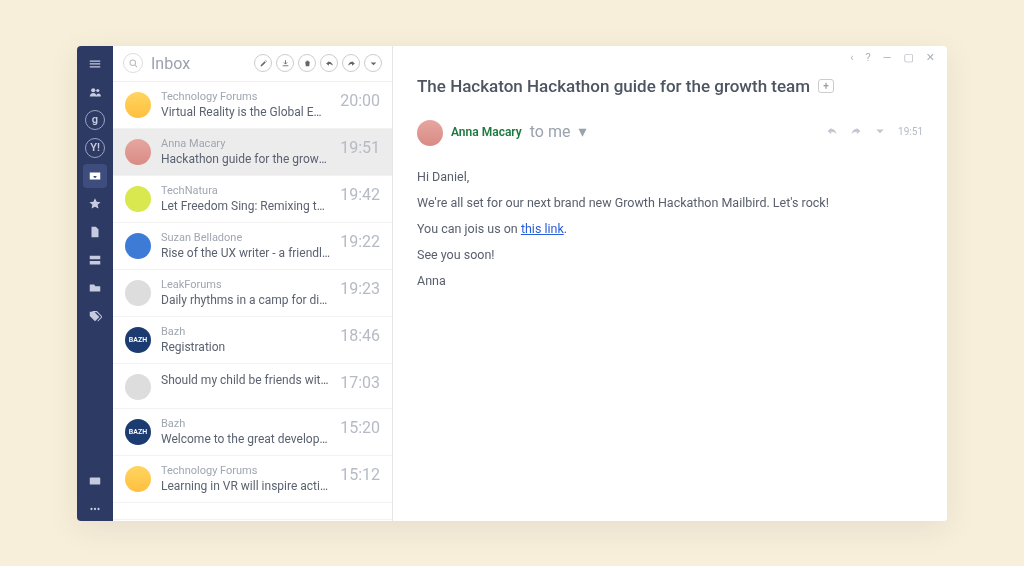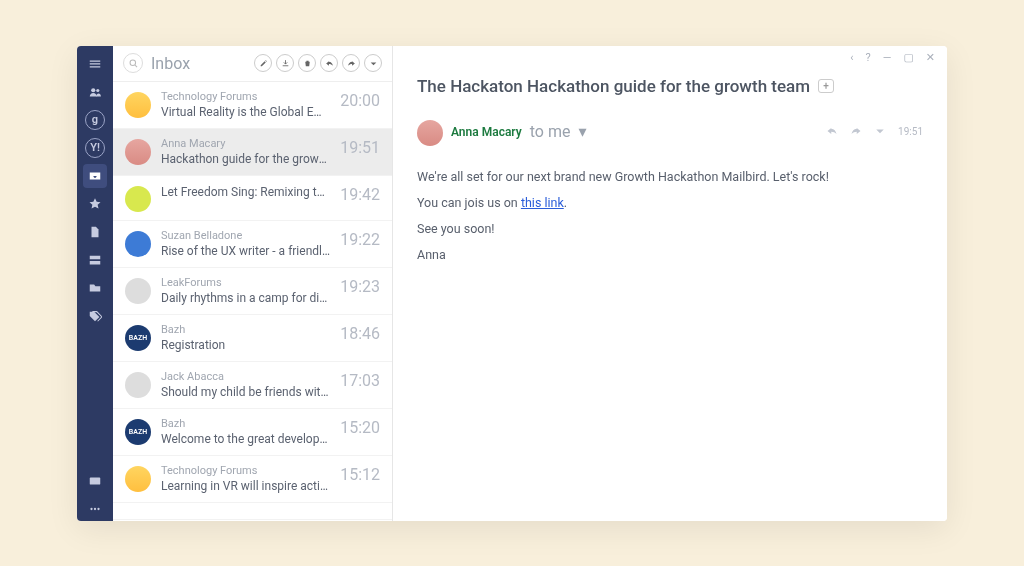--- a/index.html
+++ b/index.html
@@ -354,20 +354,21 @@
           <div class="avatar av-anna"></div>
           <div class="msg-main">
             <div class="sender">Anna Macary</div>
             <div class="subject">Hackathon guide for the growth team</div>
           </div>
           <div class="time">19:51</div>
         </div>
         <div class="msg">
           <div class="avatar av-lime"></div>
           <div class="msg-main">
+            <div class="sender">TechNatura</div>
             <div class="subject">Let Freedom Sing: Remixing the Declarati…</div>
           </div>
           <div class="time">19:42</div>
         </div>
         <div class="msg">
           <div class="avatar av-blue"></div>
           <div class="msg-main">
             <div class="sender">Suzan Belladone</div>
             <div class="subject">Rise of the UX writer - a friendly guide of…</div>
           </div>
@@ -385,21 +386,20 @@
           <div class="avatar av-bazh">BAZH</div>
           <div class="msg-main">
             <div class="sender">Bazh</div>
             <div class="subject">Registration</div>
           </div>
           <div class="time">18:46</div>
         </div>
         <div class="msg">
           <div class="avatar av-grey"></div>
           <div class="msg-main">
-            <div class="sender">Jack Abacca</div>
             <div class="subject">Should my child be friends with a robot…</div>
           </div>
           <div class="time">17:03</div>
         </div>
         <div class="msg">
           <div class="avatar av-bazh">BAZH</div>
           <div class="msg-main">
             <div class="sender">Bazh</div>
             <div class="subject">Welcome to the great developer commu…</div>
           </div>
@@ -443,20 +443,21 @@
         <span><svg>
               <use href="#forward"></use>
             </svg></span>
         <span><svg>
               <use href="#chevdown"></use>
             </svg></span>
         <span class="t">19:51</span>
       </div>
     </div>
     <div class="body">
+      <p>Hi Daniel,</p>
       <p>We're all set for our next brand new Growth Hackathon Mailbird. Let's rock!</p>
       <p>
         <span>You can jois us on </span><a href="#">this link</a><span>.</span>
       </p>
       <p>See you soon!</p>
       <p>Anna</p>
     </div>
   </div>
 
 </div>

